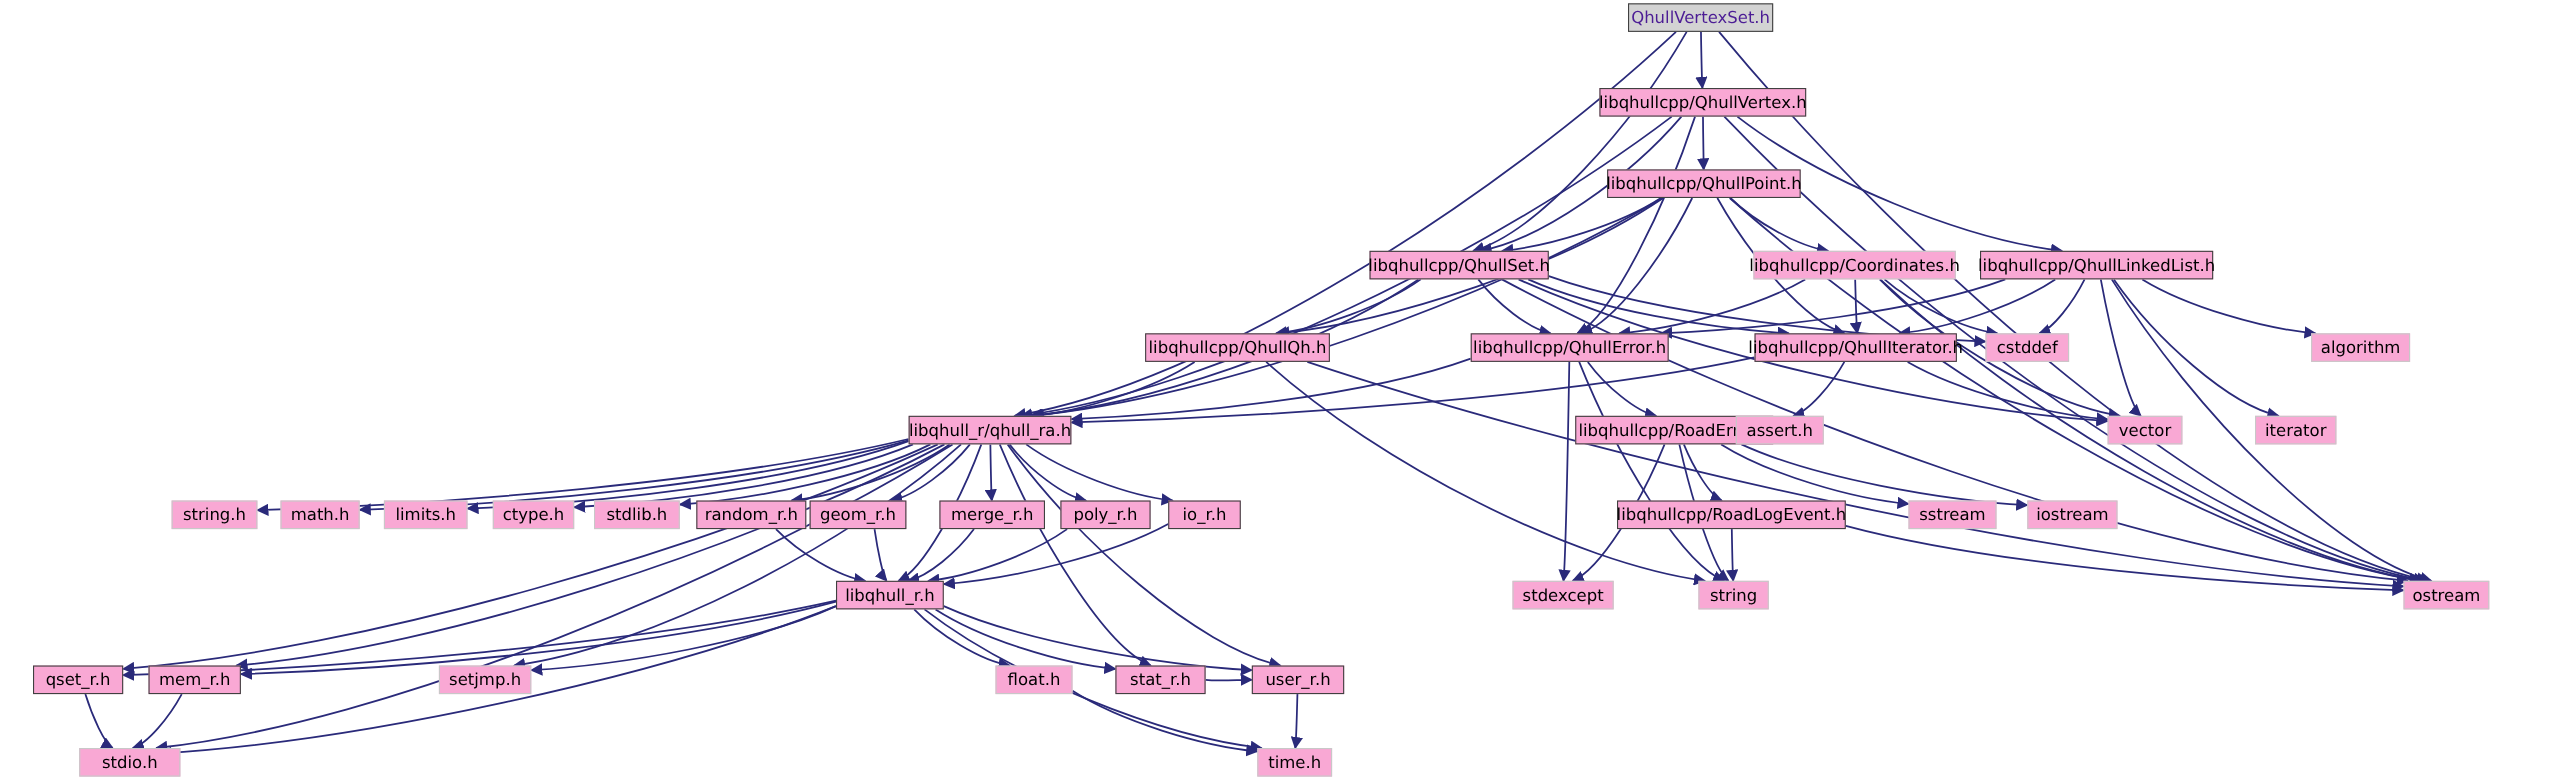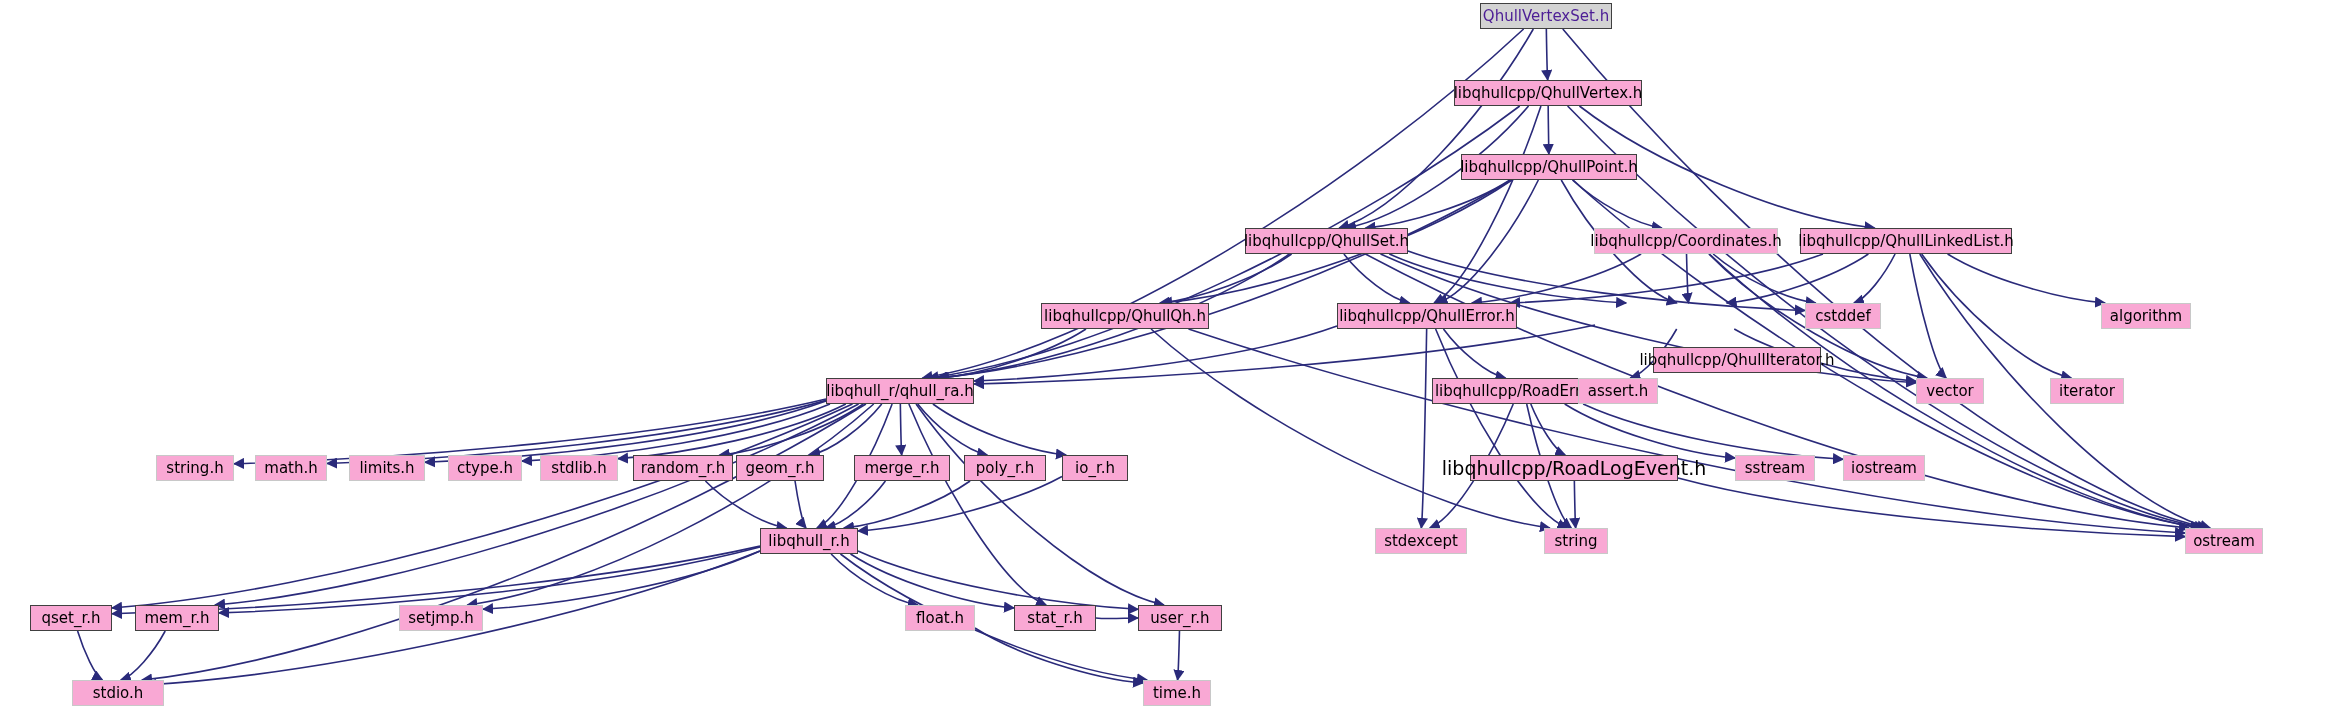--- a/index.html
+++ b/index.html
@@ -132,21 +132,21 @@
       </div>
       <div class="node n-hdr" style="left: 1800px; top: 228px; width: 212px; height: 26px; font-size: 15px;">
         <span>libqhullcpp/QhullLinkedList.h</span>
       </div>
       <div class="node n-hdr" style="left: 1041px; top: 303px; width: 168px; height: 26px; font-size: 15px;">
         <span>libqhullcpp/QhullQh.h</span>
       </div>
       <div class="node n-hdr" style="left: 1337px; top: 303px; width: 180px; height: 26px; font-size: 15px;">
         <span>libqhullcpp/QhullError.h</span>
       </div>
-      <div class="node n-hdr" style="left: 1653px; top: 303px; width: 168px; height: 26px; font-size: 15px; margin-top: 44px;">
+      <div class="node n-hdr" style="left: 1595px; top: 303px; width: 184px; height: 26px; font-size: 15px;">
         <span>libqhullcpp/QhullIterator.h</span>
       </div>
       <div class="node n-sys" style="left: 1805px; top: 303px; width: 76px; height: 26px; font-size: 15px;">
         <span>cstddef</span>
       </div>
       <div class="node n-sys" style="left: 2101px; top: 303px; width: 90px; height: 26px; font-size: 15px;">
         <span>algorithm</span>
       </div>
       <div class="node n-hdr" style="left: 826px; top: 378px; width: 148px; height: 26px; font-size: 15px;">
         <span>libqhull_r/qhull_ra.h</span>
@@ -198,21 +198,21 @@
       </div>
       <div class="node n-sys" style="left: 1375px; top: 528px; width: 92px; height: 26px; font-size: 15px;">
         <span>stdexcept</span>
       </div>
       <div class="node n-sys" style="left: 1544px; top: 528px; width: 64px; height: 26px; font-size: 15px;">
         <span>string</span>
       </div>
       <div class="node n-sys" style="left: 2185px; top: 528px; width: 78px; height: 26px; font-size: 15px;">
         <span>ostream</span>
       </div>
-      <div class="node n-hdr" style="left: 1470px; top: 455px; width: 208px; height: 26px; font-size: 19px;">
+      <div class="node n-hdr" style="left: 1470px; top: 455px; width: 208px; height: 26px; font-size: 15px;">
         <span>libqhullcpp/RoadLogEvent.h</span>
       </div>
       <div class="node n-sys" style="left: 1735px; top: 455px; width: 80px; height: 26px; font-size: 15px;">
         <span>sstream</span>
       </div>
       <div class="node n-sys" style="left: 1843px; top: 455px; width: 82px; height: 26px; font-size: 15px;">
         <span>iostream</span>
       </div>
       <div class="node n-hdr" style="left: 30px; top: 605px; width: 82px; height: 26px; font-size: 15px;">
         <span>qset_r.h</span>

